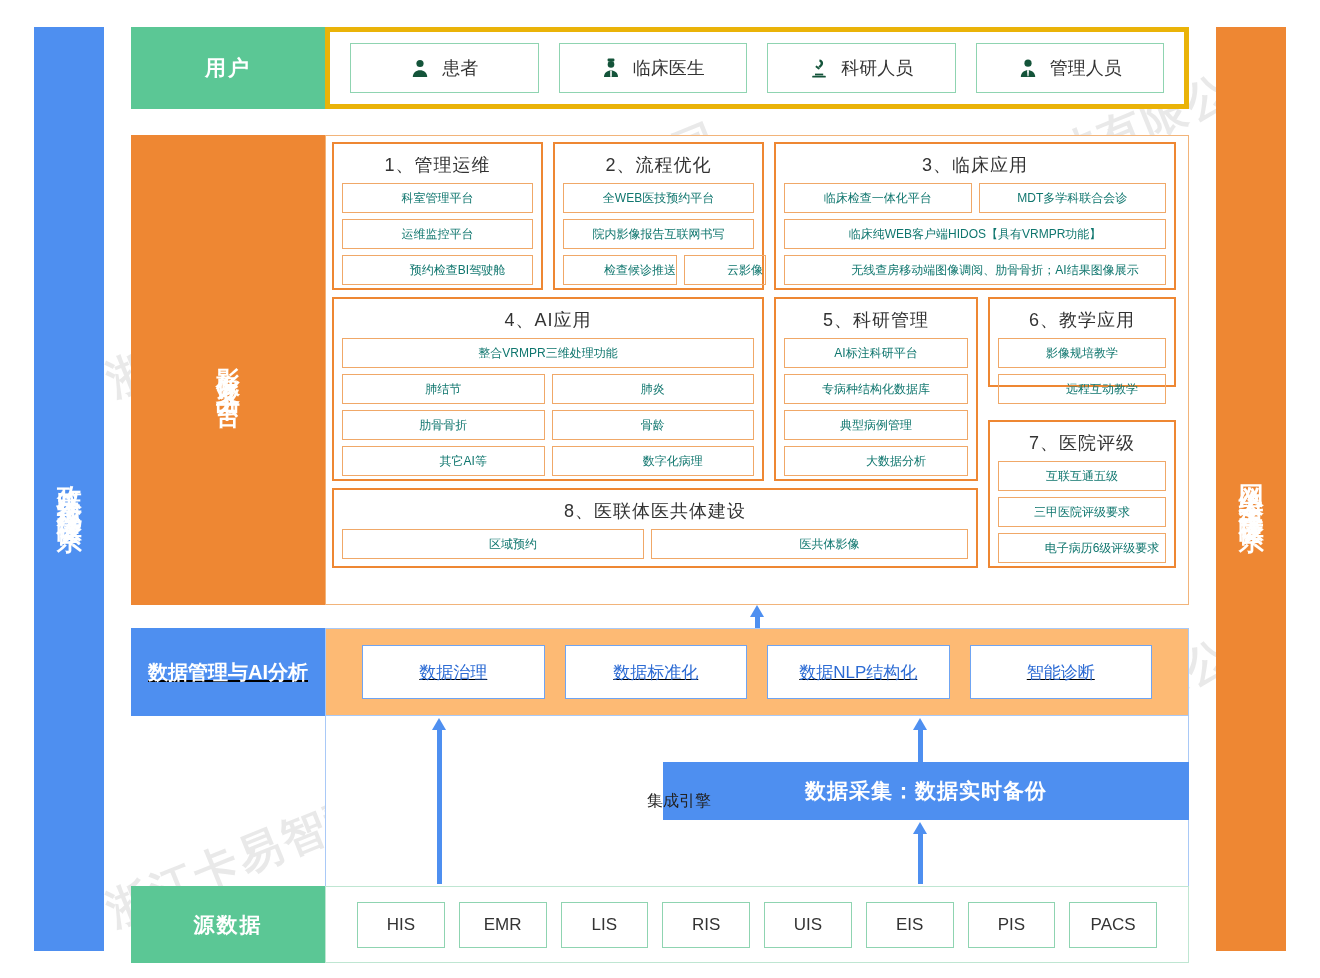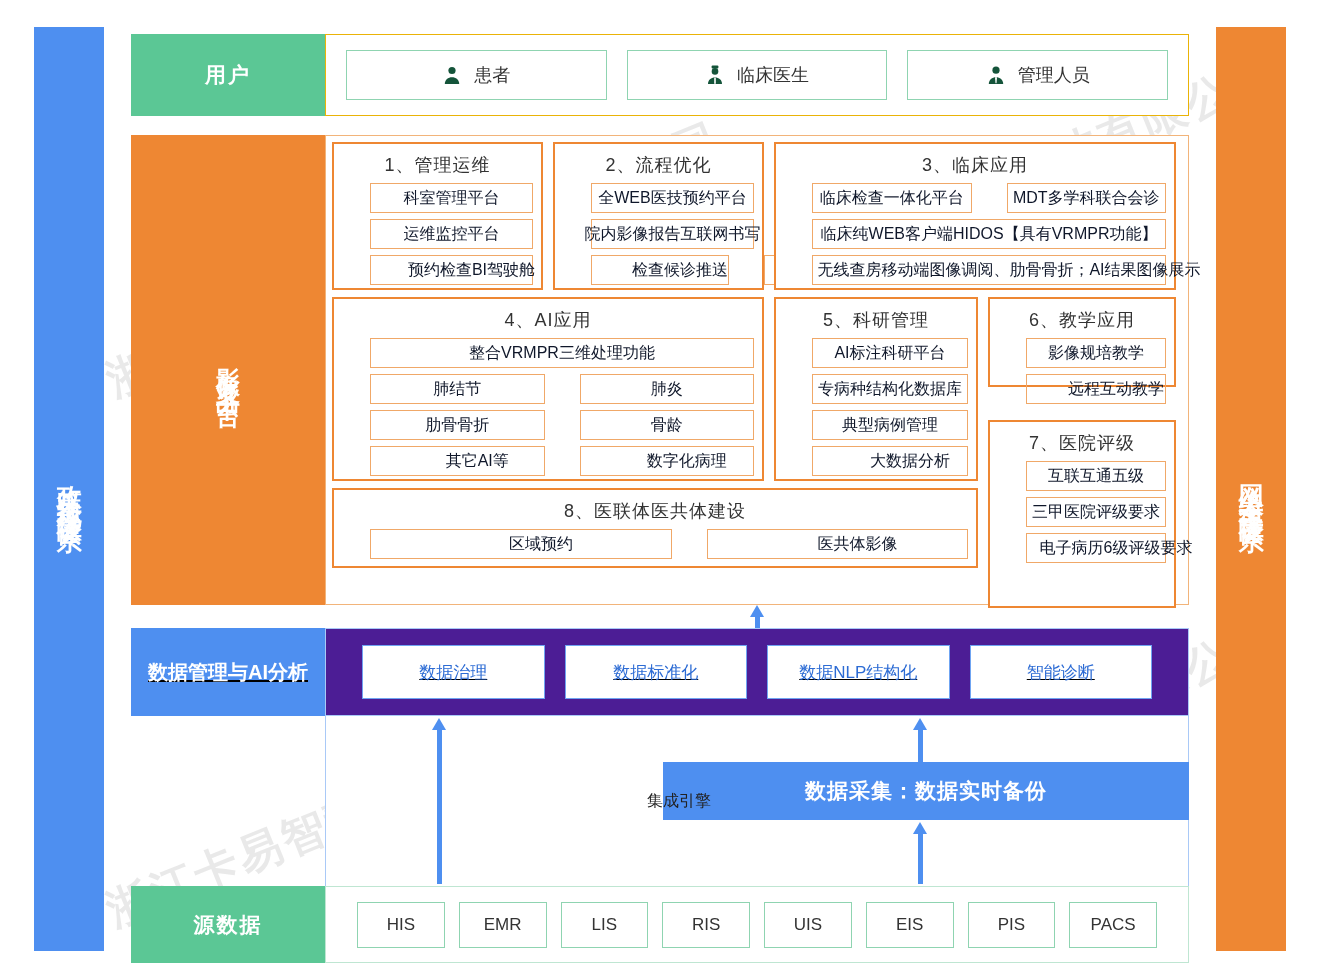--- a/index.html
+++ b/index.html
@@ -37,23 +37,23 @@
   
   .band { position:absolute; left:0; width:1058px; display:flex; }
   .band-label {
     width:194px; flex:0 0 194px;
     display:flex; align-items:center; justify-content:center;
     color:#fff; font-weight:bold; font-size:21px; letter-spacing:2px;
   }
   .band-body { flex:1; position:relative; }
 
   
-  #band-user { top:7px; height:82px;border-radius:16px; }
+  #band-user { top:0; height:82px;border-radius:16px; }
   #band-user .band-label { background:#5BC795; }
-  #band-user .band-body { border:1px solid #eab308; background:#fff;
+  #band-user .band-body { border:5px solid #eab308; background:#fff;
       display:flex; align-items:center; justify-content:center; padding:0 10px; }
   .user-chip {
     flex:1; margin:0 10px; height:50px;
     border:1px solid #8FD4B1; background:#fff;
     display:flex; align-items:center; justify-content:center; gap:12px;
     font-size:18px; color:#333;
   }
   .user-chip svg { display:block; }
 
   
@@ -69,36 +69,35 @@
     border:2px solid #EE8733;
     background:#fff;
     padding:6px 8px 8px 8px;
   }
   .grp-title {
     text-align:center; color:#333; font-size:18px; font-weight:500;
     padding:3px 0 6px 0; letter-spacing:1px;
   }
   .cell {
     border:1.5px solid #F0A868;
-    color:#0f172a;
-    font-size:16px;
+    color:#0f766e;
+    font-size:12px;
     height:30px;
     display:flex; align-items:center; justify-content:center;
     margin-bottom:6px;
     white-space:nowrap;
-    margin-left:28px;
   }
   .cell.last { margin-bottom:0;padding-left:40px; }
   .row2 { display:flex; gap:7px; }
   .row2 .cell { flex:1; }
 
   
   #band-data { top:601px; height:88px;text-decoration:underline; }
   #band-data .band-label { background:#4E8FF0; font-size:20px; letter-spacing:0px; }
-  #band-data .band-body { border:1px solid #A9C9F7; background:#4c1d95;
+  #band-data .band-body { border:1px solid #A9C9F7; background:#fdba74;
       display:flex; align-items:center; justify-content:space-around; padding:0 26px; }
   .data-chip {
     flex:1; margin:0 10px; height:54px;
     border:1px solid #6FA4F2; background:#fff;
     display:flex; align-items:center; justify-content:center;
     font-size:17px; color:#2C6BD4;
   }
 
   
   #band-gap { position:absolute; left:194px; top:689px; width:864px; height:170px;
@@ -181,20 +180,31 @@
             <svg width="20" height="20" viewBox="0 0 20 20">
                 <rect x="6.6" y="0.6" width="6.8" height="3" rx="1" fill="#14543A"></rect>
                 <circle cx="10" cy="6.4" r="3.3" fill="#14543A"></circle>
                 <path d="M3 19c0-4 3.1-6.4 7-6.4S17 15 17 19z" fill="#14543A"></path>
                 <rect x="9.2" y="12.8" width="1.6" height="6" fill="#fff"></rect>
               </svg>
           </span>
           <span>临床医生</span>
         </div>
 
+        <div class="user-chip">
+          <span>
+            <svg width="20" height="20" viewBox="0 0 20 20">
+                <path d="M10.5 1.5c2.2 0 3.6 1.8 3.6 3.8 0 2.3-1.8 3.6-3 4.6l-1.8-1.4c1.1-0.9 2.3-1.8 2.3-3.2 0-0.9-0.5-1.6-1.3-1.6z" fill="#14543A"></path>
+                <rect x="6.4" y="8.6" width="4.6" height="1.9" rx="0.5" transform="rotate(38 8.7 9.5)" fill="#14543A"></rect>
+                <path d="M6 15.6h8.2v1.8H6z" fill="#14543A"></path>
+                <rect x="3.2" y="17.8" width="13.6" height="1.8" rx="0.6" fill="#14543A"></rect>
+              </svg>
+          </span>
+          <span>科研人员</span>
+        </div>
 
         <div class="user-chip">
           <span>
             <svg width="20" height="20" viewBox="0 0 20 20">
                 <circle cx="10" cy="5.2" r="3.6" fill="#14543A"></circle>
                 <path d="M2.8 19c0-4.2 3.3-6.8 7.2-6.8s7.2 2.6 7.2 6.8z" fill="#14543A"></path>
                 <path d="M9 12.3h2l-0.5 6h-1z" fill="#fff"></path>
               </svg>
           </span>
           <span>管理人员</span>
@@ -260,21 +270,21 @@
           <div class="cell">典型病例管理</div>
           <div class="cell last">大数据分析</div>
         </div>
 
         <div class="grp" style="left:662px; top:161px; width:188px; height:90px;">
           <div class="grp-title">6、教学应用</div>
           <div class="cell">影像规培教学</div>
           <div class="cell last">远程互动教学</div>
         </div>
 
-        <div class="grp" style="left:662px; top:284px; width:188px; height:188px;">
+        <div class="grp" style="left:662px; top:284px; width:188px; height:148px;">
           <div class="grp-title">7、医院评级</div>
           <div class="cell">互联互通五级</div>
           <div class="cell">三甲医院评级要求</div>
           <div class="cell last">电子病历6级评级要求</div>
         </div>
 
         <div class="grp" style="left:6px; top:352px; width:646px; height:80px;">
           <div class="grp-title">8、医联体医共体建设</div>
           <div class="row2">
             <div class="cell last" style="flex:0 0 302px;">区域预约</div>

